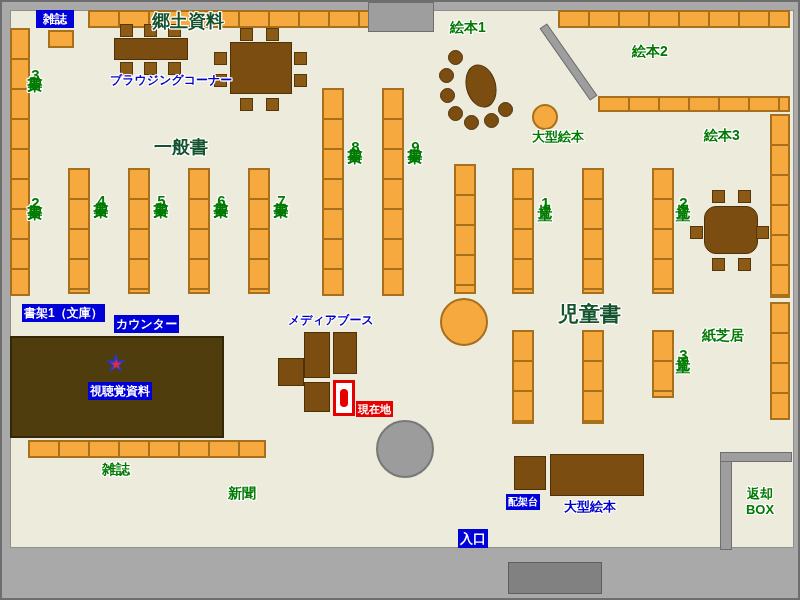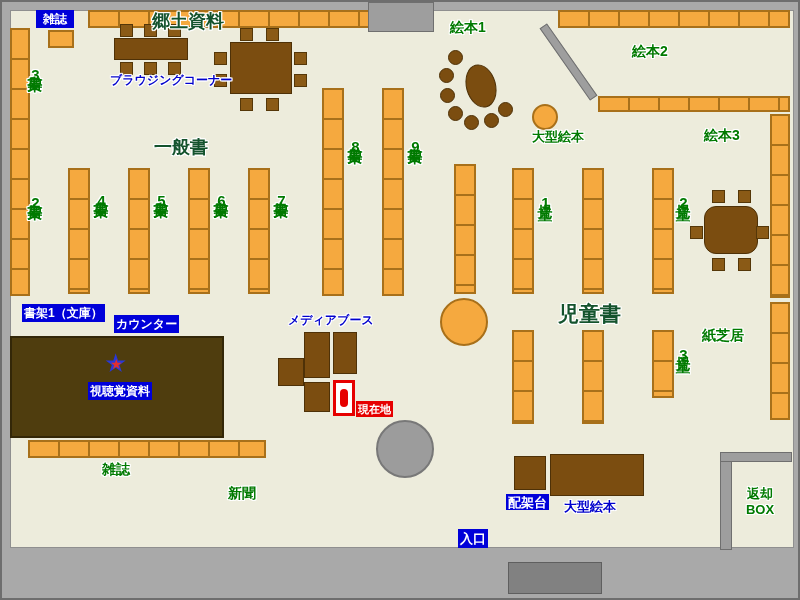--- a/index.html
+++ b/index.html
@@ -115,21 +115,21 @@
   <div class="abs wall" style="left:366px;top:0;width:66px;height:30px"></div>
   <div class="abs wall" style="left:562px;top:16px;width:9px;height:88px;transform:rotate(-35deg)"></div>
   <div class="abs wall" style="left:718px;top:450px;width:12px;height:98px"></div>
   <div class="abs wall" style="left:718px;top:450px;width:72px;height:10px"></div>
   <div class="abs" style="left:506px;top:560px;width:94px;height:32px;background:#818181;border:1px solid #5f5f5f"></div>
 
   <div class="abs tag tagblue" style="left:34px;top:8px;width:38px;height:18px">雑誌</div>
   <div class="abs tag tagblue" style="left:20px;top:302px;height:18px">書架1（文庫）</div>
   <div class="abs tag tagblue" style="left:112px;top:313px;height:18px">カウンター</div>
   <div class="abs tag tagblue" style="left:86px;top:380px;height:18px">視聴覚資料</div>
-  <div class="abs tag tagblue" style="left:504px;top:492px;height:16px;font-size:13px">配架台</div>
+  <div class="abs tag tagblue" style="left:504px;top:492px;height:16px;font-size:10px">配架台</div>
   <div class="abs tag tagblue" style="left:456px;top:527px;height:19px;font-size:13px">入口</div>
   <div class="abs tag tagred" style="left:354px;top:399px;height:16px">現在地</div>
 
   <div class="abs txt redtx halo" style="left:150px;top:10px">郷土資料</div>
   <div class="abs txt redtx halo" style="left:152px;top:136px">一般書</div>
   <div class="abs txt redtx halo" style="left:556px;top:300px;font-size:21px">児童書</div>
 
   <div class="abs txt bluetx halo" style="left:108px;top:72px">ブラウジングコーナー</div>
   <div class="abs txt bluetx halo" style="left:286px;top:312px">メディアブース</div>
   <div class="abs txt bluetx halo" style="left:562px;top:498px;font-size:13px">大型絵本</div>

